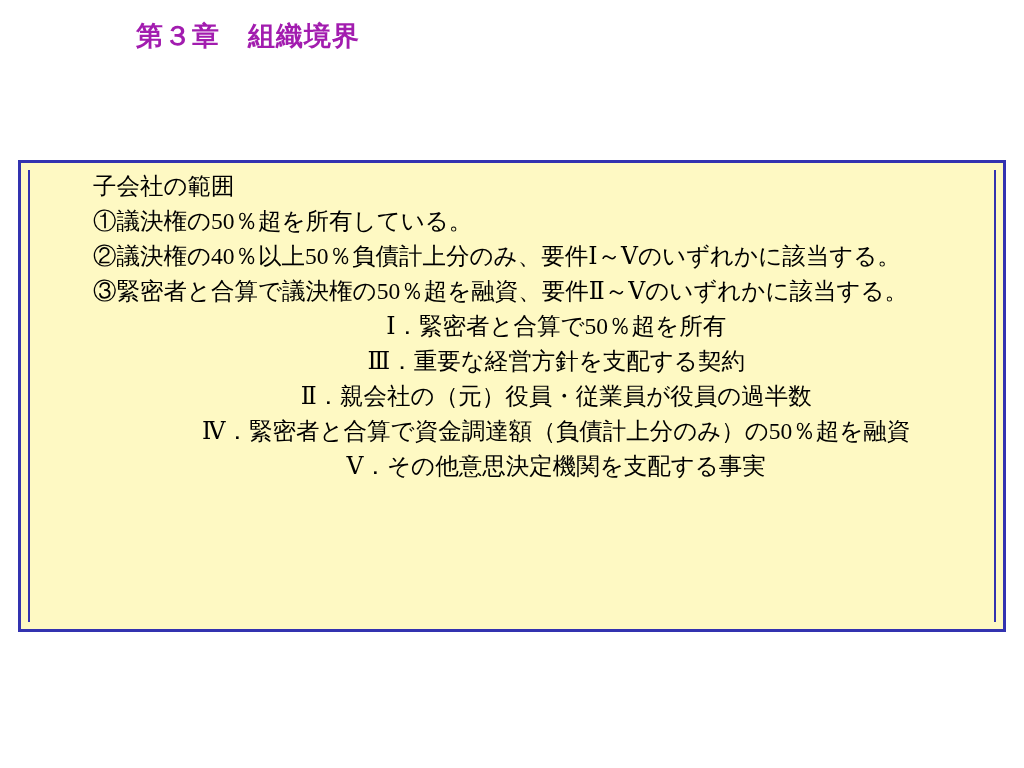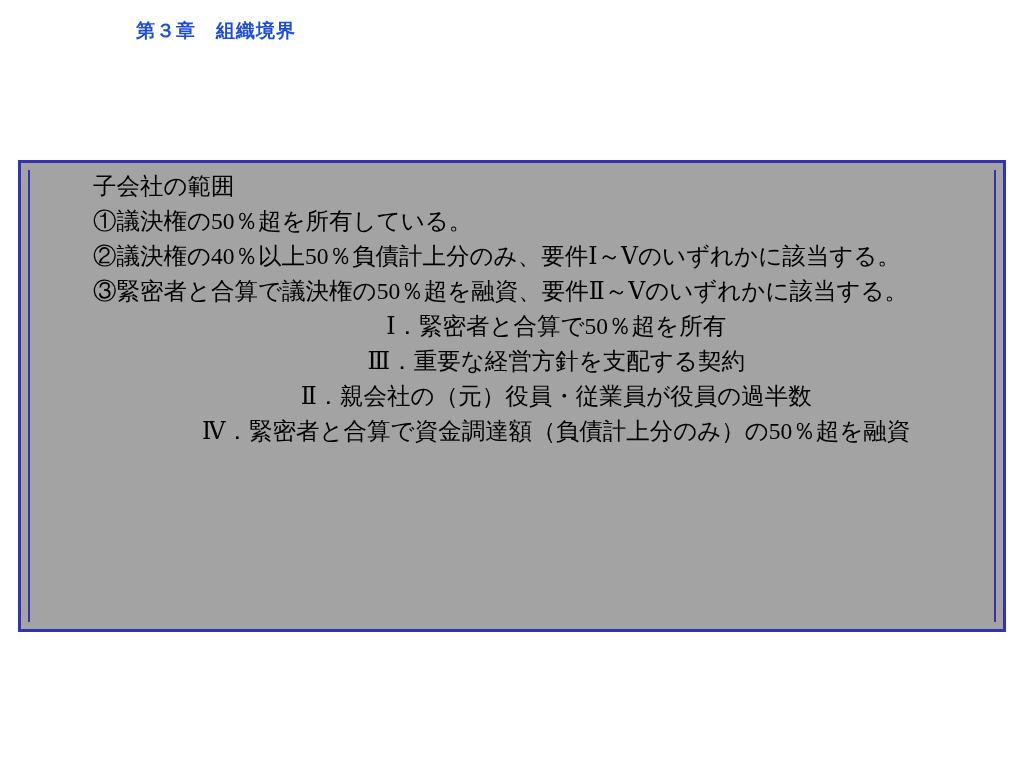--- a/index.html
+++ b/index.html
@@ -17,35 +17,35 @@
   .slide {
     position: relative;
     width: 1024px;
     height: 768px;
     box-sizing: border-box;
   }
   .slide-title {
     position: absolute;
     left: 136px;
     top: 18px;
-    font-size: 19px;
+    font-size: 27px;
     font-weight: bold;
     letter-spacing: 1px;
     white-space: nowrap;
-    color: #1d4ed8;
+    color: #a21caf;
   }
   .content-box {
     position: absolute;
     left: 18px;
     top: 160px;
     width: 988px;
     height: 472px;
     box-sizing: border-box;
     border: 3px solid #3333b0;
-    background: #a3a3a3;
+    background: #fef9c3;
   }
   .content-box-inner {
     position: absolute;
     left: 7px;
     top: 7px;
     right: 7px;
     bottom: 7px;
     border-left: 2px solid #3333b0;
     border-right: 2px solid #3333b0;
     box-sizing: border-box;
@@ -82,16 +82,17 @@
 
     <div class="body-text">
       <div class="line">子会社の範囲</div>
       <div class="line">①議決権の50％超を所有している。</div>
       <div class="line wrap">②議決権の40％以上50％負債計上分のみ、要件Ⅰ～Ⅴのいずれかに該当する。</div>
       <div class="line wrap">③緊密者と合算で議決権の50％超を融資、要件Ⅱ～Ⅴのいずれかに該当する。</div>
       <div class="line indent-2">Ⅰ．緊密者と合算で50％超を所有</div>
       <div class="line indent-2">Ⅲ．重要な経営方針を支配する契約</div>
       <div class="line indent-2">Ⅱ．親会社の（元）役員・従業員が役員の過半数</div>
       <div class="line indent-2">Ⅳ．緊密者と合算で資金調達額（負債計上分のみ）の50％超を融資</div>
+      <div class="line indent-2">Ⅴ．その他意思決定機関を支配する事実</div>
     </div>
   </div>
 
 </div>
 
 </body></html>

